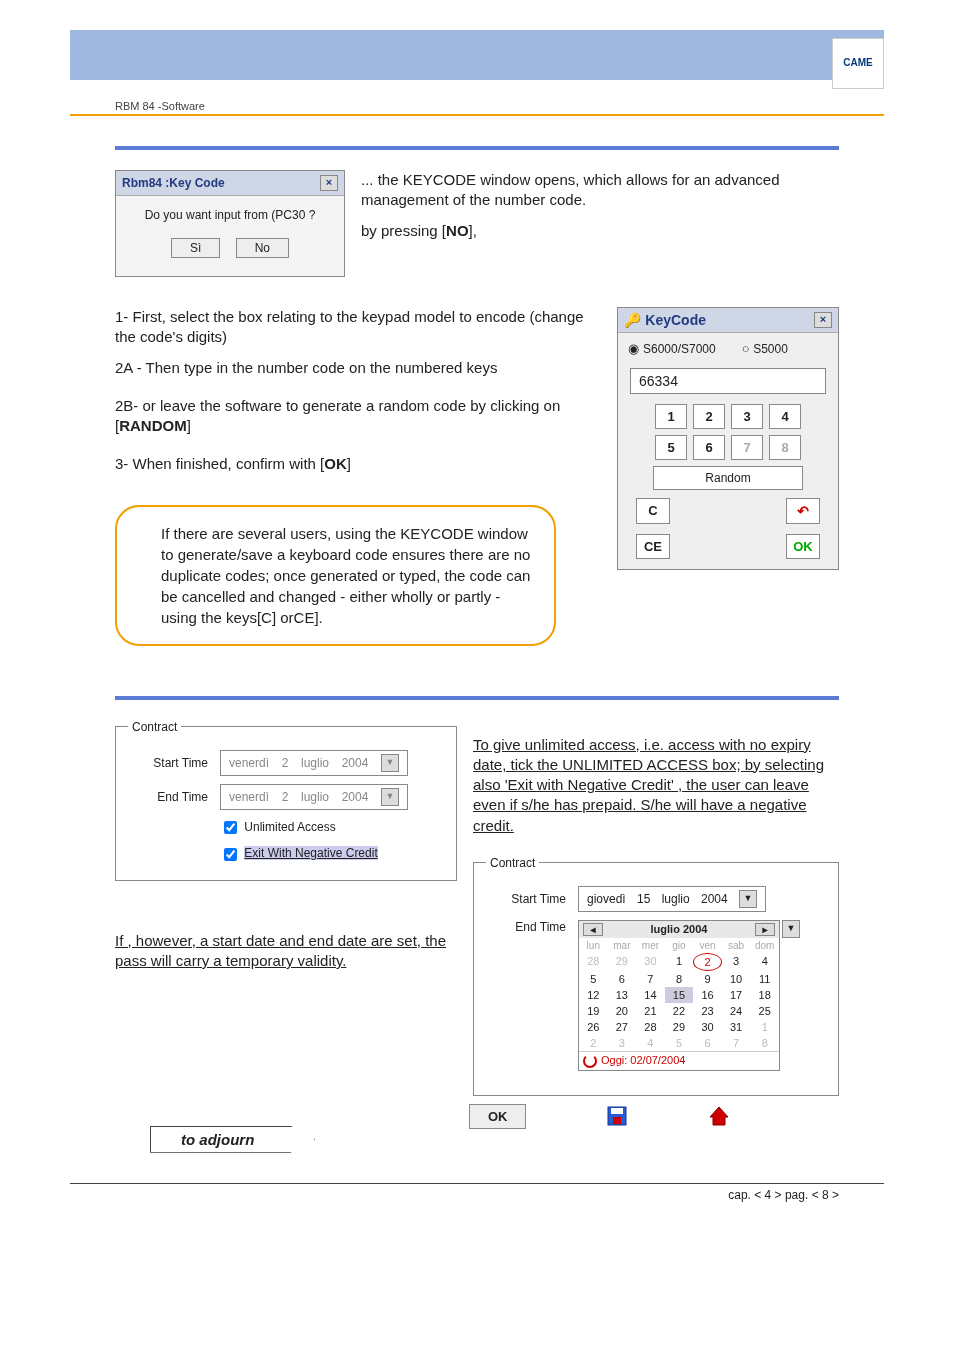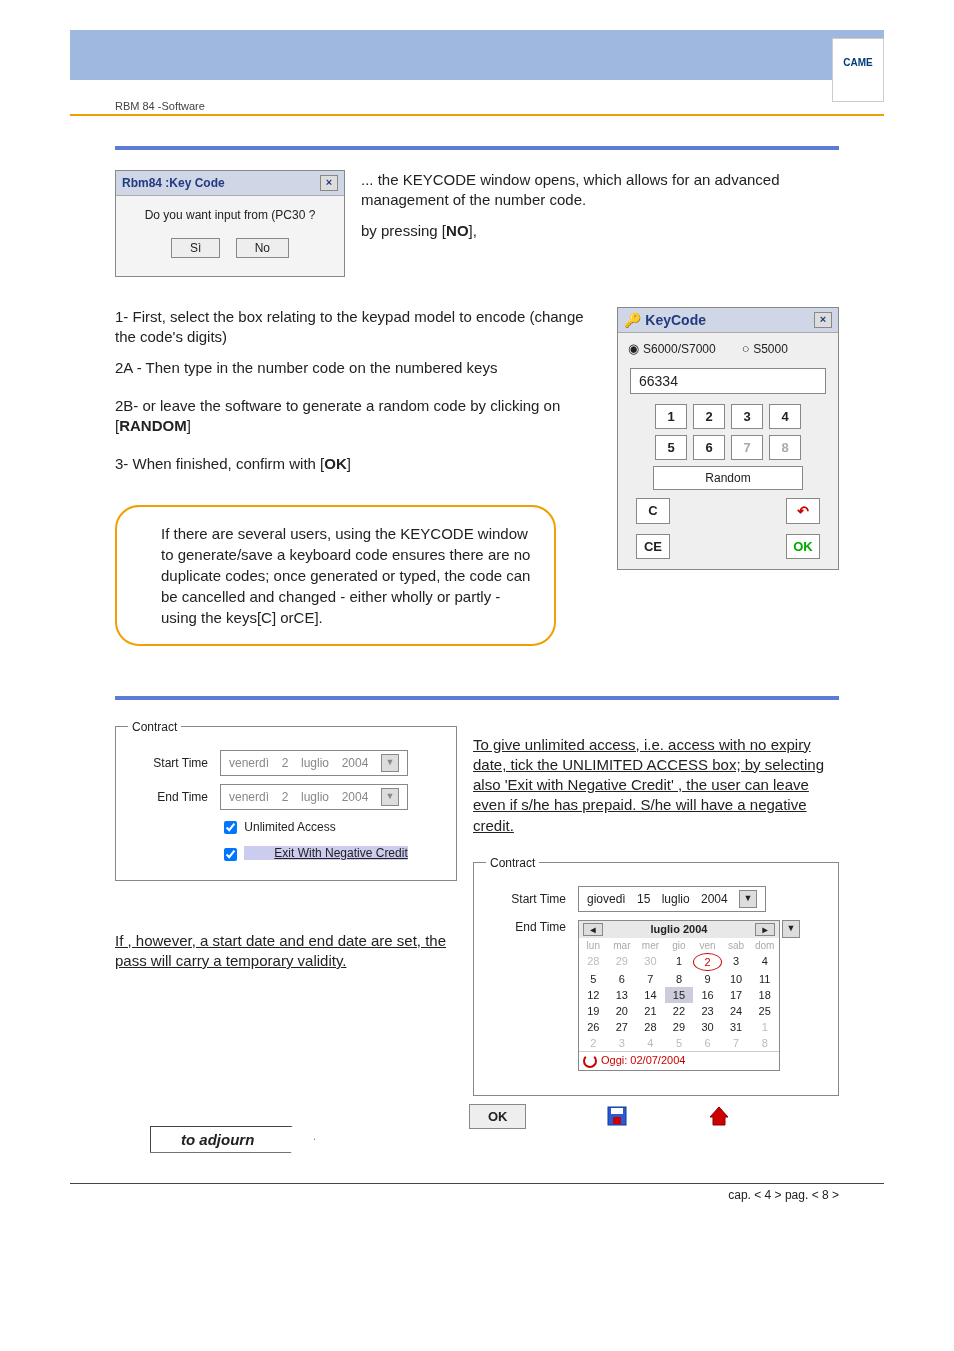--- a/index.html
+++ b/index.html
@@ -17,21 +17,21 @@
   .header-bar {
     height: 50px;
     background: #9fb8e0;
     margin-bottom: 6px;
   }
   .logo {
     position: absolute;
     right: 70px;
     top: 38px;
     width: 52px;
-    height: 64px;
+    height: 51px;
     background: #fff;
     border: 1px solid #ccc;
     text-align: center;
     font-weight: bold;
     font-size: 10px;
     color: #003a7a;
     padding-top: 18px;
     box-sizing: border-box;
   }
   .header-label {
@@ -396,21 +396,21 @@
             <span>2004</span>
             <span class="drop-arrow">▼</span>
           </div>
         </div>
         <div class="chk">
           <input type="checkbox" checked="" style="">
           <span>Unlimited Access</span>
         </div>
         <div class="chk">
           <input type="checkbox" checked="" style="">
-          <span style="text-decoration:underline; background:#cce;padding-left:30px;">Exit With Negative Credit</span>
+          <span style="text-decoration:underline; background:#cce;">Exit With Negative Credit</span>
         </div>
       </fieldset>
 
       <p class="body-para" style="margin-top:50px;">If , however, a start date and end date are set, the pass will carry a temporary validity.</p>
     </div>
 
     <div style="flex:1;">
       <p class="body-para">To give unlimited access, i.e. access with no expiry date,  tick the UNLIMITED ACCESS box; by selecting also 'Exit with Negative Credit' , the user can leave even if s/he has  prepaid. S/he will have a negative credit.</p>
 
       <fieldset class="contract" style="margin-top:20px; width:340px;">

